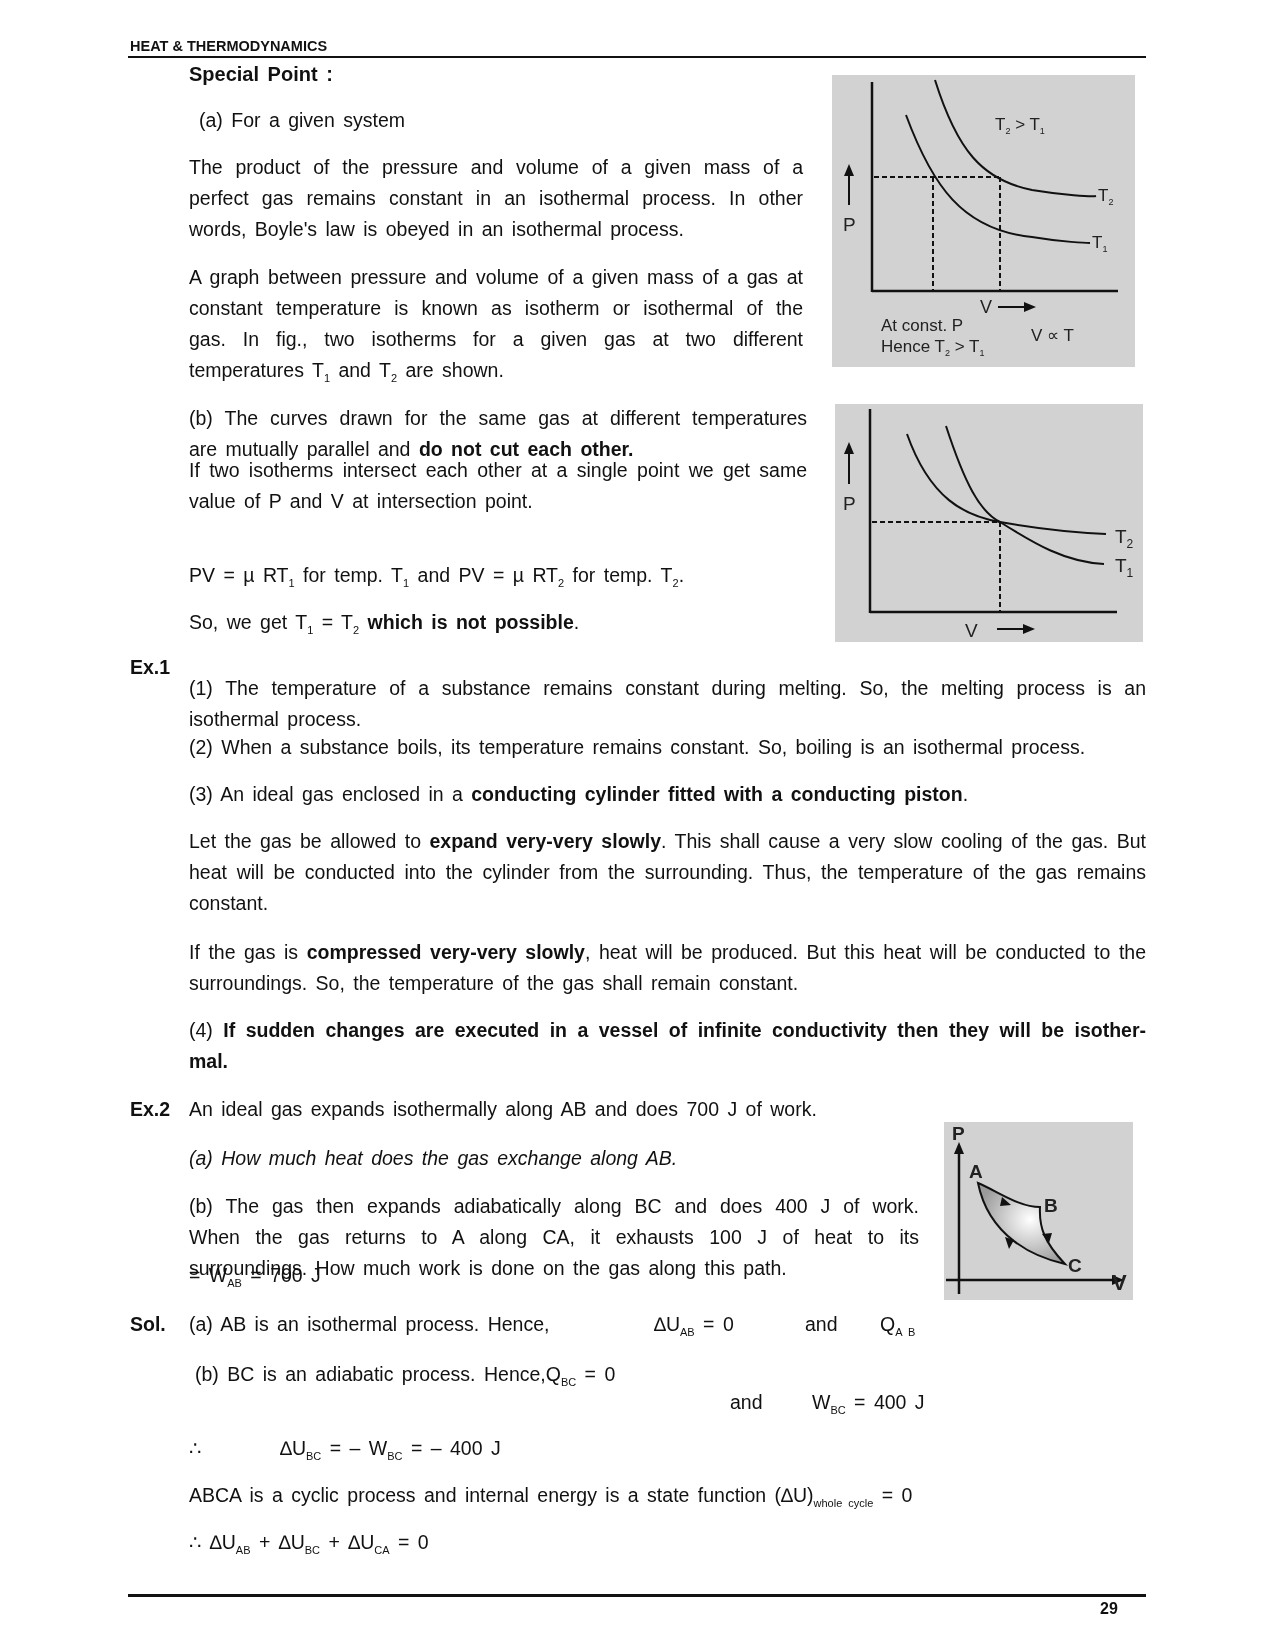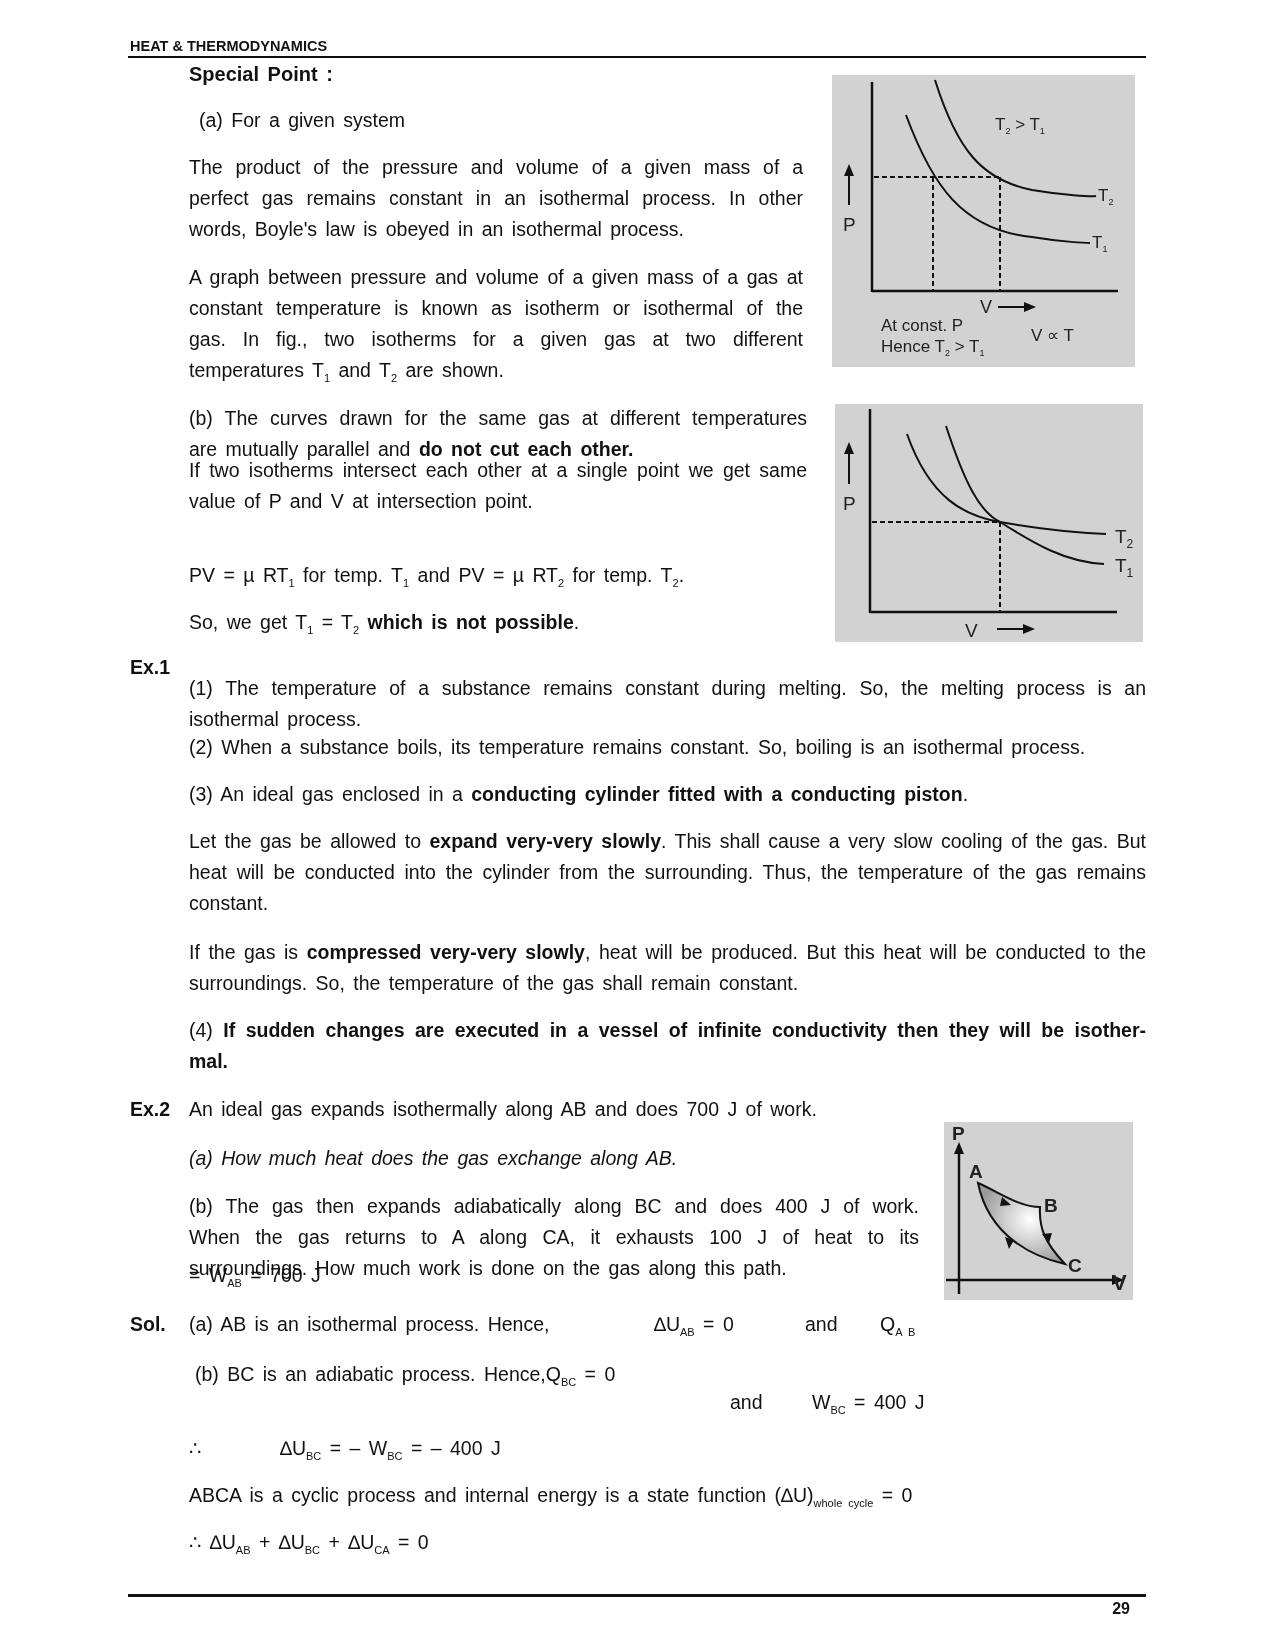--- a/index.html
+++ b/index.html
@@ -2,21 +2,21 @@
 <html><head>
 <meta charset="utf-8">
 <style>
   html, body { margin:0; padding:0; background:#ffffff; }
   body { width:1275px; height:1650px; position:relative; overflow:hidden;
          font-family:"Liberation Sans", sans-serif; color:#111; }
   .abs { position:absolute; }
   .hdr { left:130px; top:38px; font-size:14.5px; font-weight:bold; letter-spacing:0;text-align:right; }
   .rule-top { left:128px; top:56px; width:1018px; height:2px; background:#111; }
   .rule-bot { left:128px; top:1594px; width:1018px; height:3px; background:#111; }
-  .pageno { left:1100px; top:1600px; font-size:16px; font-weight:bold; width:30px; text-align:right; }
+  .pageno { left:1100px; top:1600px; font-size:16px; font-weight:bold; width:30px; text-align:left; }
   .p { font-size:19.5px; line-height:31px; word-spacing:3px; }
   .just { text-align:justify; text-align-last:left; }
   .b { font-weight:bold; }
   sub { font-size:11px; vertical-align:-5px; line-height:0; }
   .fig { background:#d2d2d2; position:absolute; }
   svg text { font-family:"Liberation Sans", sans-serif; }
   .lbl { left:130px; font-size:19.5px; font-weight:bold; }
 </style>
 </head>
 <body>

